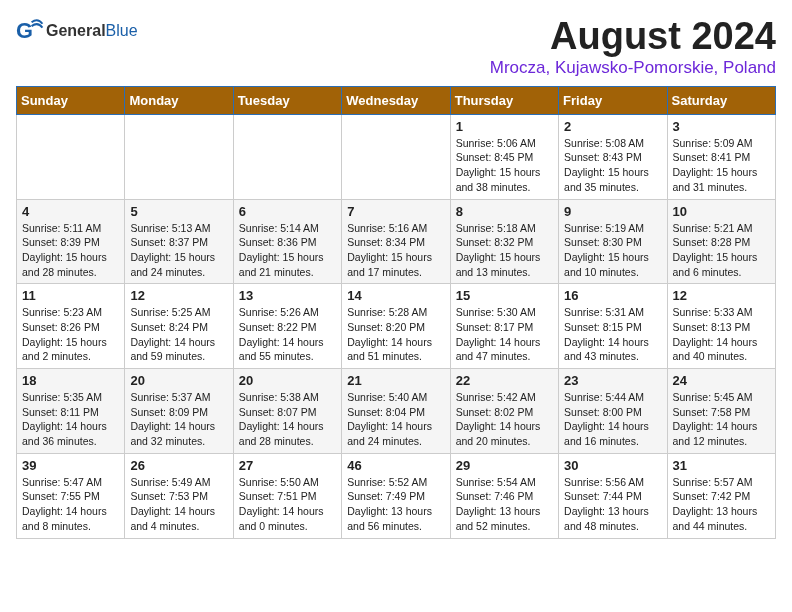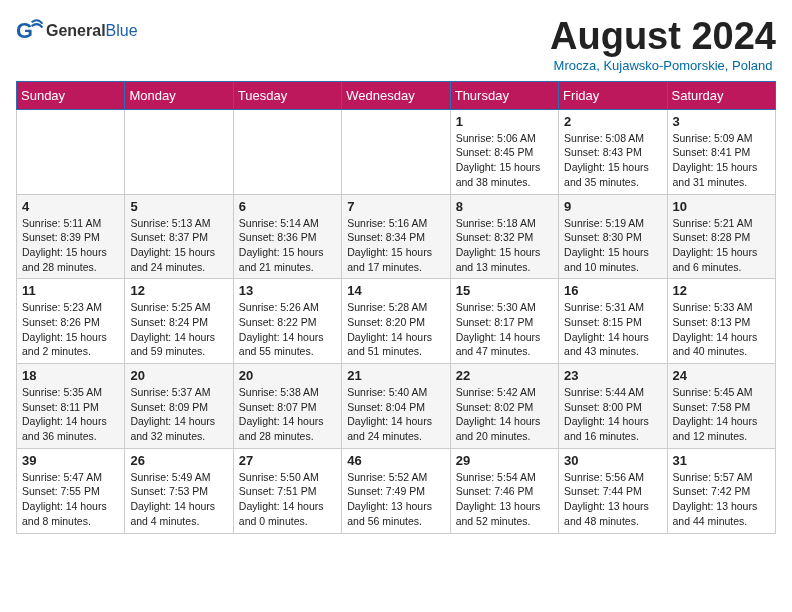--- a/index.html
+++ b/index.html
@@ -21,42 +21,42 @@
       align-items: center;
       font-size: 18px;
       font-weight: bold;
     }
     .logo-icon {
       width: 28px;
       height: 28px;
       margin-right: 2px;
     }
     .title-section {
-      text-align: center;
+      text-align: right;
     }
     .month-year {
       font-size: 38px;
       font-weight: bold;
       color: #222;
       line-height: 1.1;
     }
     .location {
-      font-size: 13px;
-      color: #0369a1;
+      font-size: 17px;
+      color: #6d28d9;
     }
     .calendar {
       width: 100%;
       border-collapse: collapse;
       border: 1px solid #ccc;
     }
     .calendar th {
-      background-color: #be185d;
+      background-color: #a16207;
       color: #fff;
       font-size: 13px;
-      font-weight: normal;
+      font-weight: bold;
       padding: 6px 4px;
       text-align: left;
       border: 1px solid #2a6db5;
     }
     .calendar td {
       vertical-align: top;
       border: 1px solid #ccc;
       padding: 4px 5px;
       width: calc(100% / 7);
       min-height: 80px;

